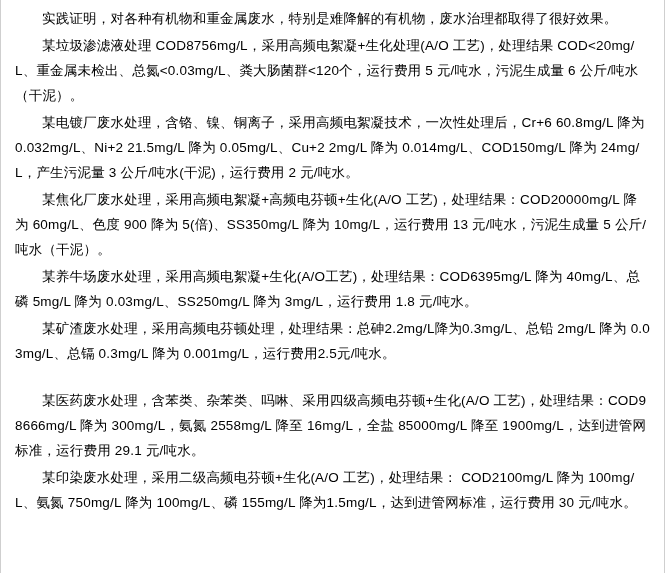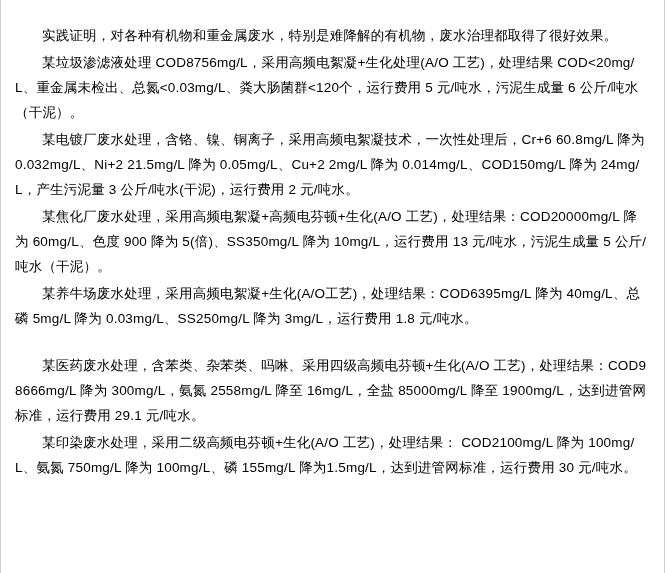--- a/index.html
+++ b/index.html
@@ -12,21 +12,21 @@
     height: 573px;
     font-family: "Liberation Sans", "DejaVu Sans", sans-serif;
     color: #000000;
     position: relative;
     overflow: hidden;
   }
   .page {
     box-sizing: border-box;
     width: 665px;
     height: 573px;
-    padding: 23px 14px 0 14px;
+    padding: 6px 14px 0 14px;
     border-left: 1px solid #cfcfcf;
     border-right: 1px solid #cfcfcf;
     background: #ffffff;
   }
   .para {
     font-size: 13.5px;
     line-height: 25px;
     text-indent: 2em;
     margin: 0 0 2px 0;
     text-align: left;
@@ -40,17 +40,18 @@
 </head>
 <body>
 
 <div class="page">
 
   <p class="para">实践证明，对各种有机物和重金属废水，特别是难降解的有机物，废水治理都取得了很好效果。</p>
   <p class="para">某垃圾渗滤液处理 COD8756mg/L，采用高频电絮凝+生化处理(A/O 工艺)，处理结果 COD&lt;20mg/L、重金属未检出、总氮&lt;0.03mg/L、粪大肠菌群&lt;120个，运行费用 5 元/吨水，污泥生成量 6 公斤/吨水（干泥）。</p>
   <p class="para">某电镀厂废水处理，含铬、镍、铜离子，采用高频电絮凝技术，一次性处理后，Cr+6 60.8mg/L 降为 0.032mg/L、Ni+2 21.5mg/L 降为 0.05mg/L、Cu+2 2mg/L 降为 0.014mg/L、COD150mg/L 降为 24mg/L，产生污泥量 3 公斤/吨水(干泥)，运行费用 2 元/吨水。</p>
   <p class="para">某焦化厂废水处理，采用高频电絮凝+高频电芬顿+生化(A/O 工艺)，处理结果：COD20000mg/L 降为 60mg/L、色度 900 降为 5(倍)、SS350mg/L 降为 10mg/L，运行费用 13 元/吨水，污泥生成量 5 公斤/吨水（干泥）。</p>
   <p class="para">某养牛场废水处理，采用高频电絮凝+生化(A/O工艺)，处理结果：COD6395mg/L 降为 40mg/L、总磷 5mg/L 降为 0.03mg/L、SS250mg/L 降为 3mg/L，运行费用 1.8 元/吨水。</p>
+  <p class="para">某矿渣废水处理，采用高频电芬顿处理，处理结果：总砷2.2mg/L降为0.3mg/L、总铅 2mg/L 降为 0.03mg/L、总镉 0.3mg/L 降为 0.001mg/L，运行费用2.5元/吨水。</p>
   <div class="spacer"></div>
   <p class="para">某医药废水处理，含苯类、杂苯类、吗啉、采用四级高频电芬顿+生化(A/O 工艺)，处理结果：COD98666mg/L 降为 300mg/L，氨氮 2558mg/L 降至 16mg/L，全盐 85000mg/L 降至 1900mg/L，达到进管网标准，运行费用 29.1 元/吨水。</p>
   <p class="para">某印染废水处理，采用二级高频电芬顿+生化(A/O 工艺)，处理结果： COD2100mg/L 降为 100mg/L、氨氮 750mg/L 降为 100mg/L、磷 155mg/L 降为1.5mg/L，达到进管网标准，运行费用 30 元/吨水。</p>
 
 </div>
 
 </body></html>

